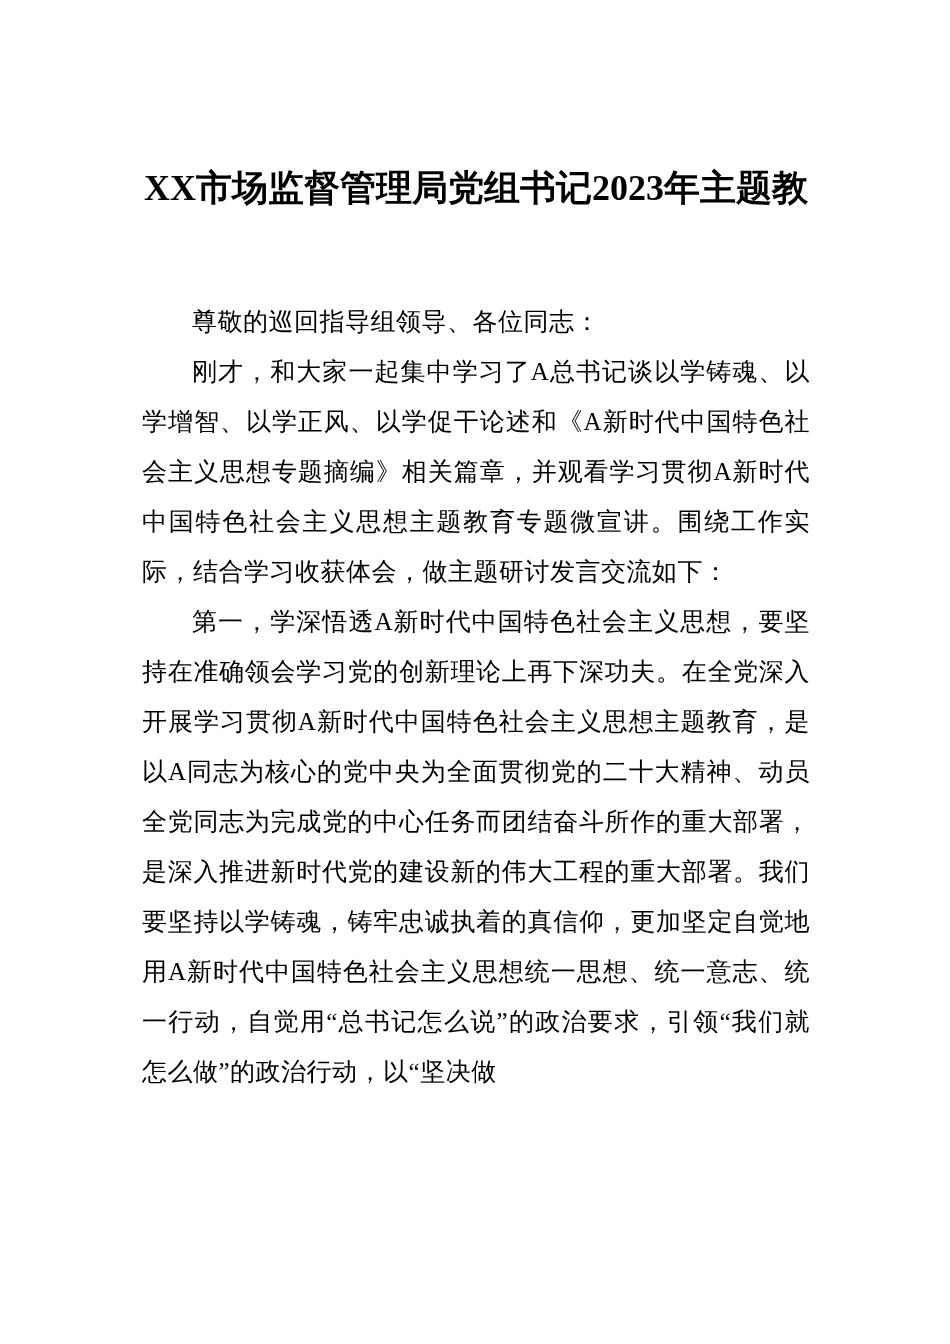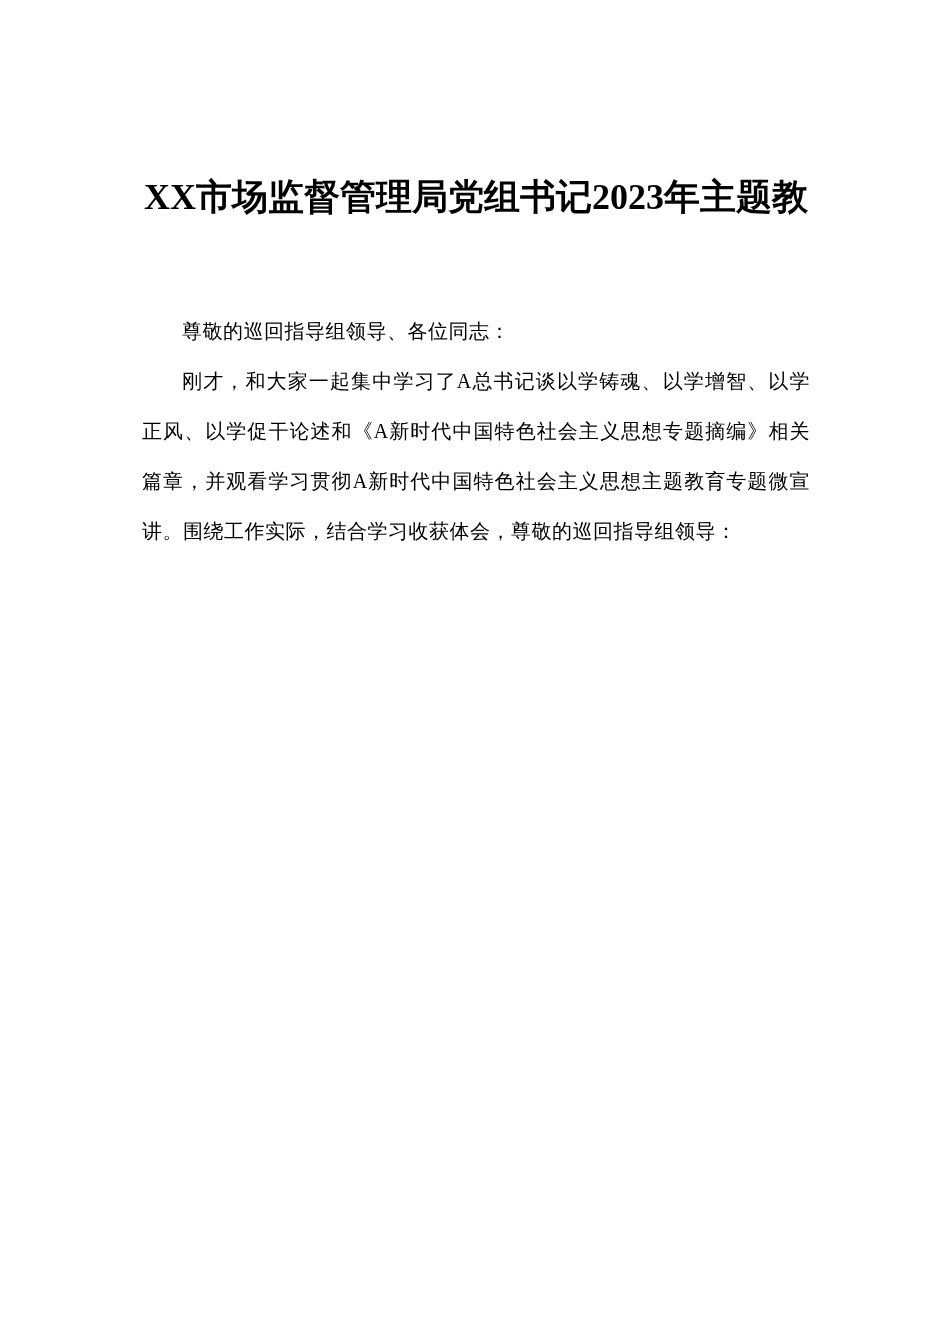--- a/index.html
+++ b/index.html
@@ -4,21 +4,21 @@
 <style>
   html, body {
     margin: 0;
     padding: 0;
     background: #ffffff;
   }
   .page {
     position: relative;
     width: 950px;
     height: 1076px;
-    margin: 17px auto;
+    margin: 8px auto;
     background: #ffffff;
     color: #000000;
     box-sizing: border-box;
     padding: 118px 140px 0 142px;
     overflow: hidden;
     font-family: "Liberation Serif", "DejaVu Serif", serif;
   }
   .doc-title {
     margin: 0;
     text-align: center;
@@ -26,21 +26,21 @@
     font-weight: 700;
     line-height: 125px;
     letter-spacing: 0px;
   }
   .title-line {
     display: block;
     white-space: nowrap;
   }
   .doc-body {
     margin-top: 46px;
-    font-size: 20px;
+    font-size: 25px;
     line-height: 50px;
     letter-spacing: 0.5px;
     text-align: justify;
     text-justify: inter-ideograph;
   }
   .doc-body p {
     margin: 0;
     padding: 0;
     text-indent: 2em;
   }
@@ -49,16 +49,17 @@
 <body>
 
 <div class="page">
 
   <h1 class="doc-title">
     <span class="title-line">XX市场监督管理局党组书记2023年主题教</span>
   </h1>
 
   <div class="doc-body">
     <p>尊敬的巡回指导组领导、各位同志：</p>
-    <p>刚才，和大家一起集中学习了A总书记谈以学铸魂、以学增智、以学正风、以学促干论述和《A新时代中国特色社会主义思想专题摘编》相关篇章，并观看学习贯彻A新时代中国特色社会主义思想主题教育专题微宣讲。围绕工作实际，结合学习收获体会，尊敬的巡回指导组领导：</p>
+    <p>刚才，和大家一起集中学习了A总书记谈以学铸魂、以学增智、以学正风、以学促干论述和《A新时代中国特色社会主义思想专题摘编》相关篇章，并观看学习贯彻A新时代中国特色社会主义思想主题教育专题微宣讲。围绕工作实际，结合学习收获体会，做主题研讨发言交流如下：</p>
+    <p>第一，学深悟透A新时代中国特色社会主义思想，要坚持在准确领会学习党的创新理论上再下深功夫。在全党深入开展学习贯彻A新时代中国特色社会主义思想主题教育，是以A同志为核心的党中央为全面贯彻党的二十大精神、动员全党同志为完成党的中心任务而团结奋斗所作的重大部署，是深入推进新时代党的建设新的伟大工程的重大部署。我们要坚持以学铸魂，铸牢忠诚执着的真信仰，更加坚定自觉地用A新时代中国特色社会主义思想统一思想、统一意志、统一行动，自觉用“总书记怎么说”的政治要求，引领“我们就怎么做”的政治行动，以“坚决做</p>
   </div>
 
 </div>
 
 </body></html>

